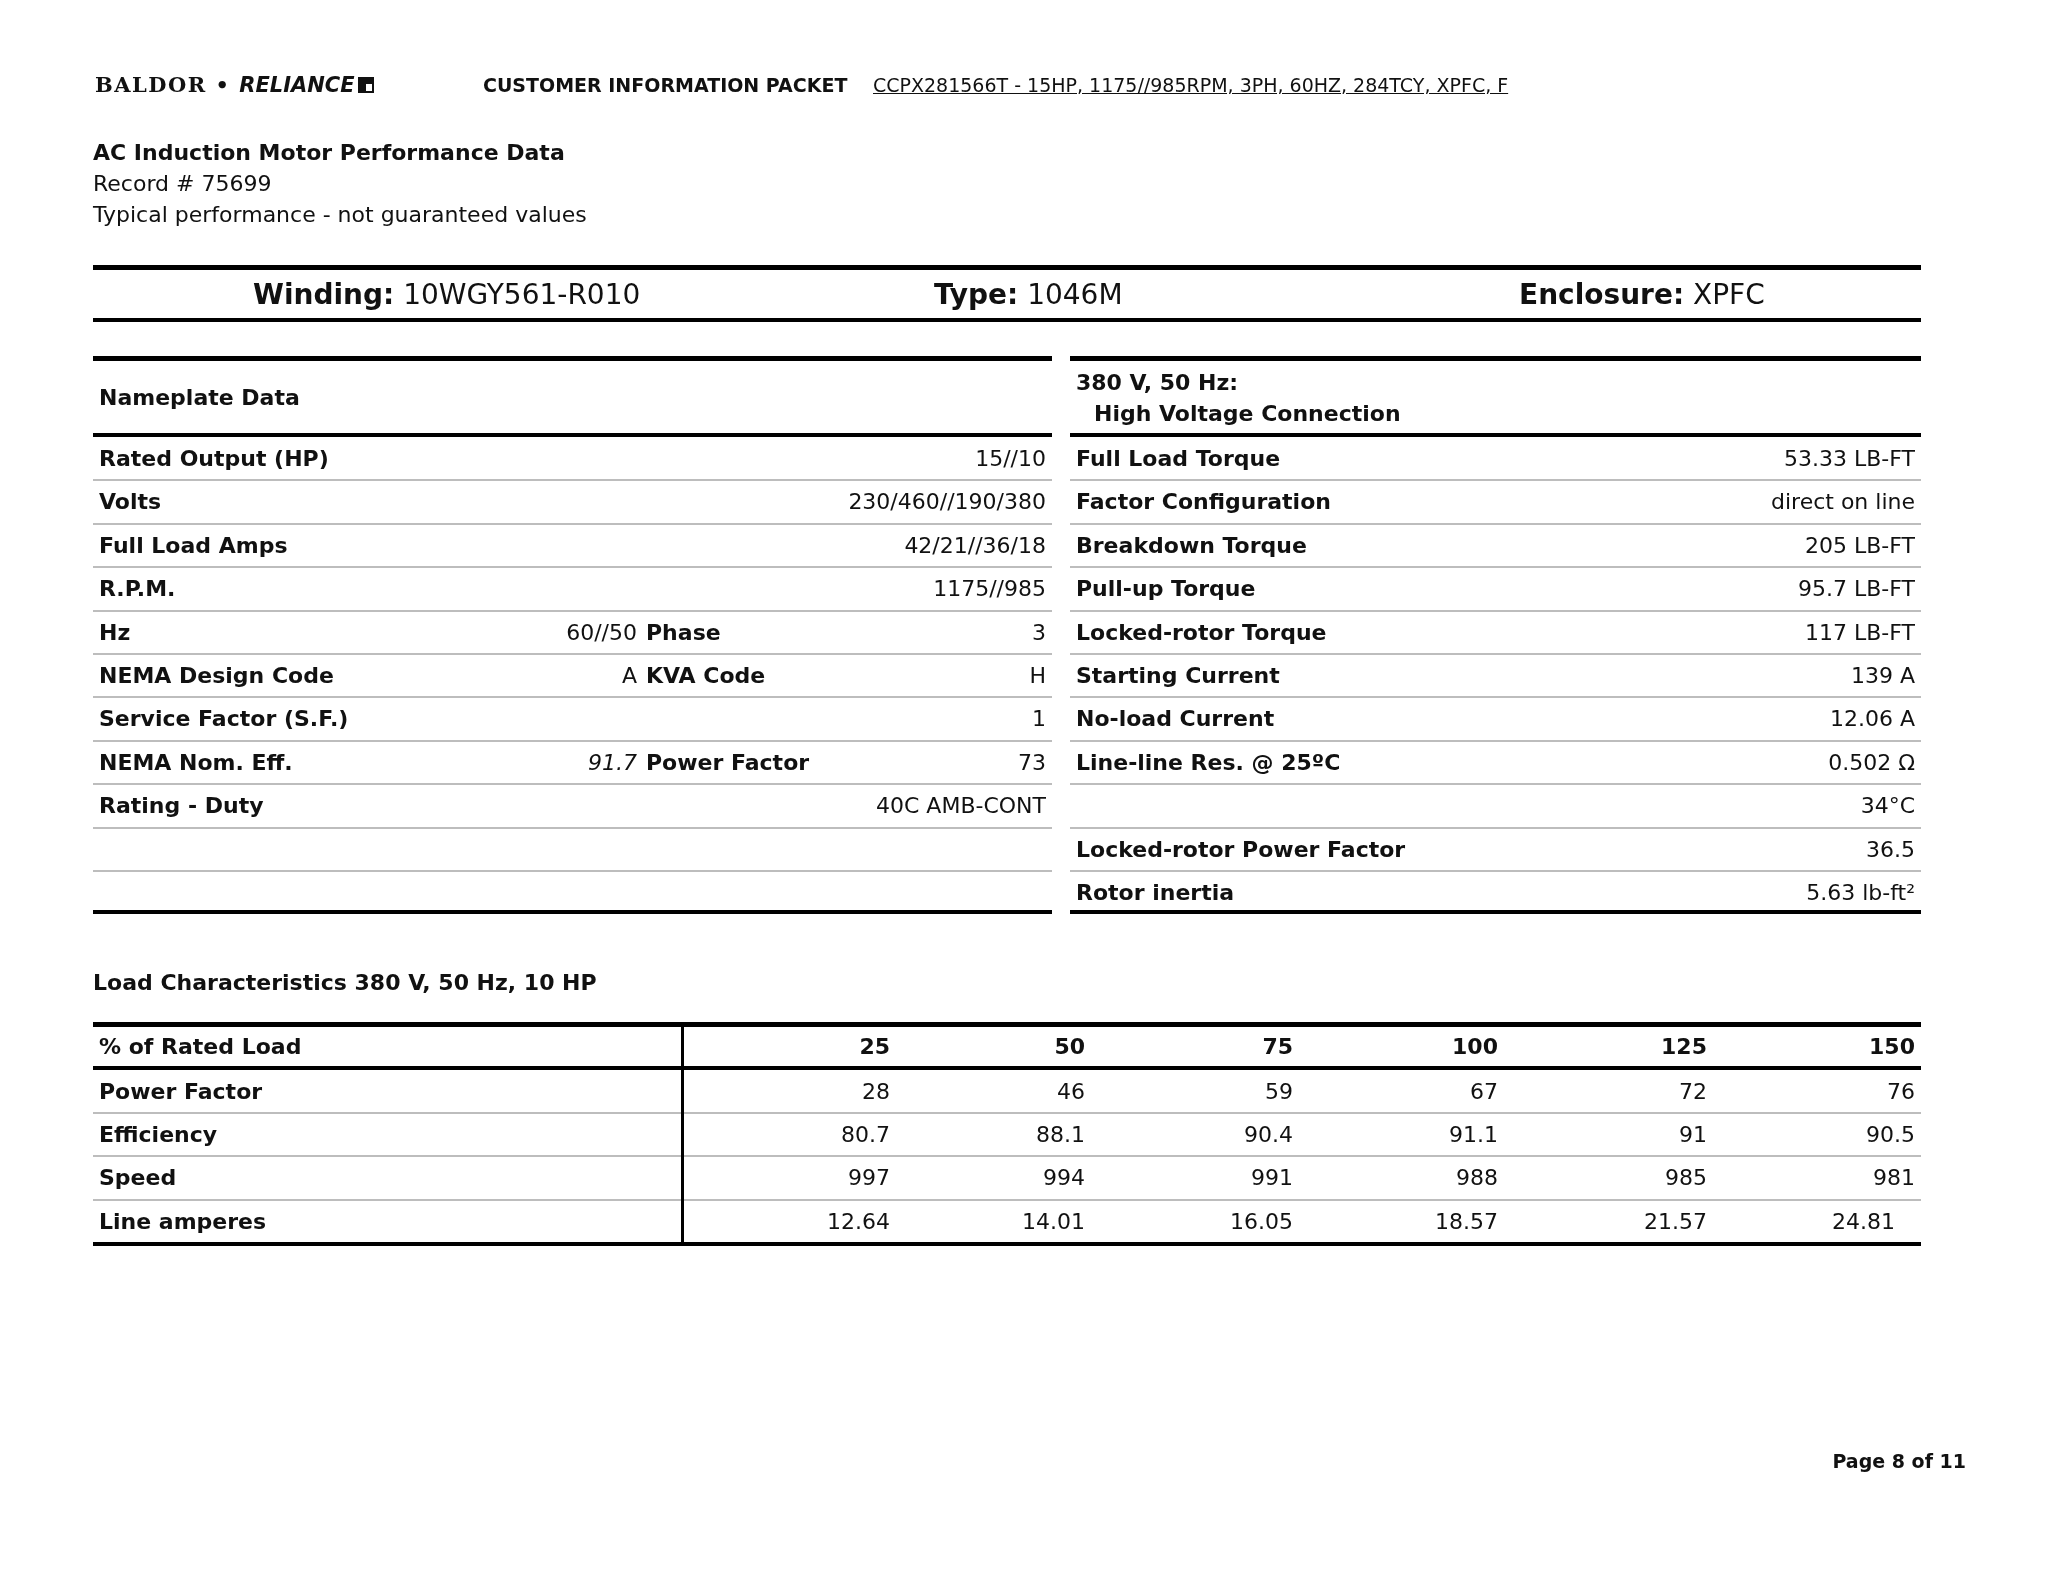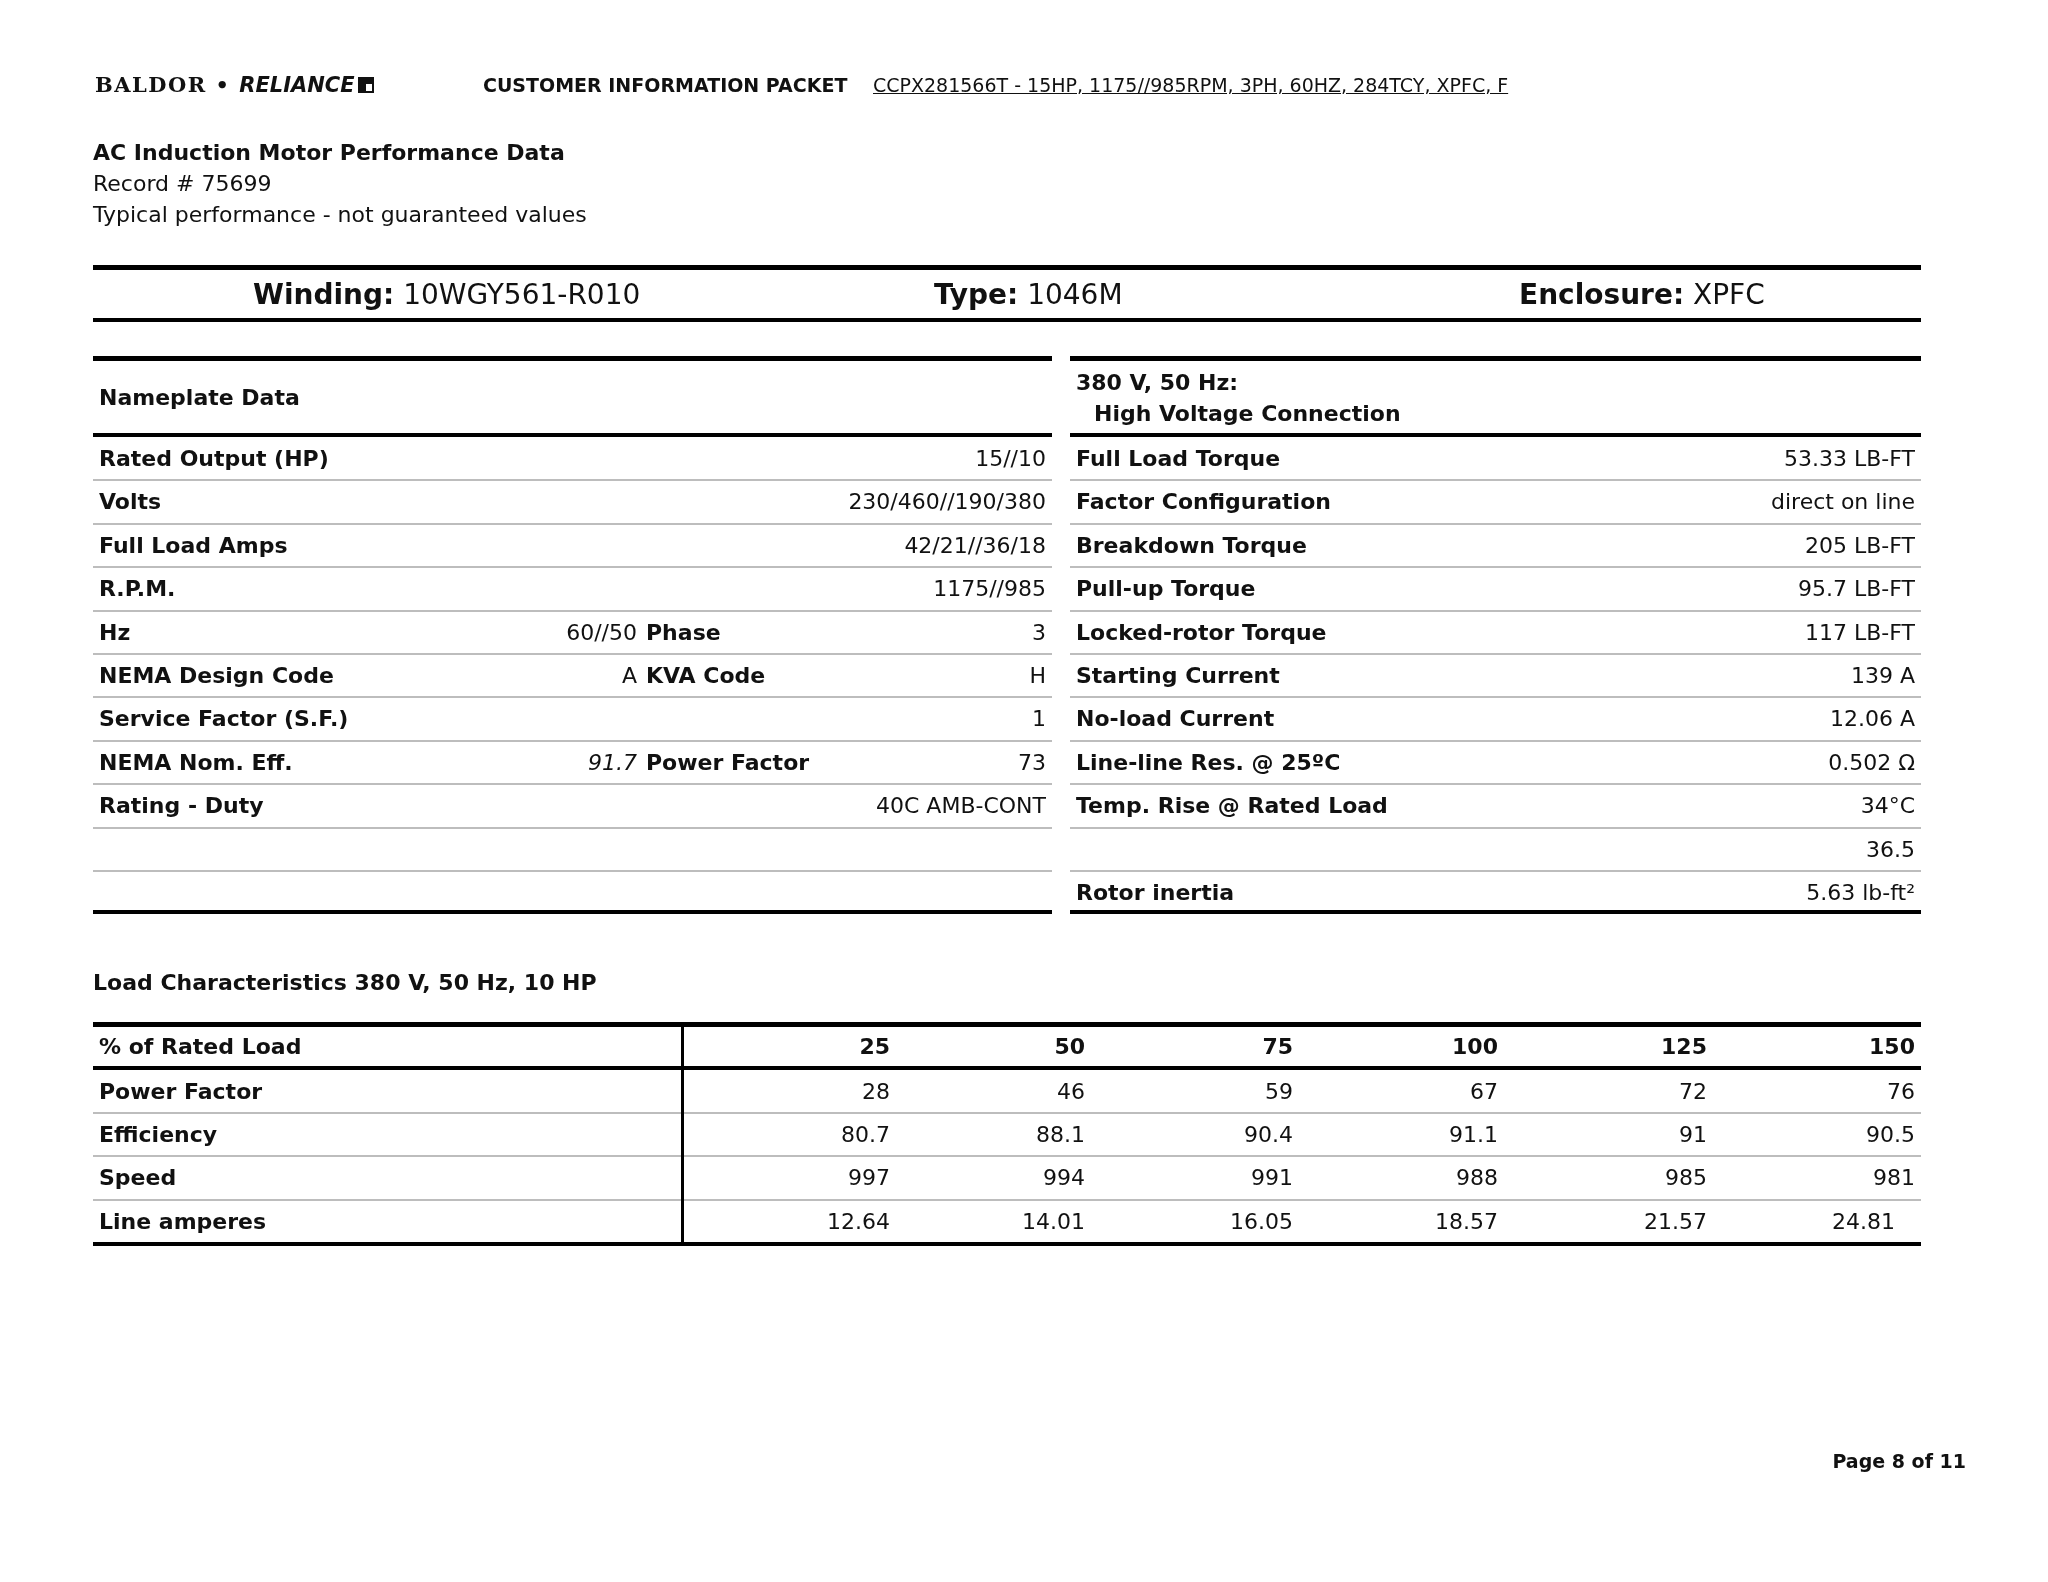--- a/index.html
+++ b/index.html
@@ -166,25 +166,25 @@
         <span class="lab">No-load Current</span>
         <span class="val">12.06 A</span>
       </div>
       <div class="rule-thin" style="left:0;right:0;top:383.79999999999995px;"></div>
       <div class="row" style="top:384.8px;">
         <span class="lab">Line-line Res. @ 25ºC</span>
         <span class="val">0.502 Ω</span>
       </div>
       <div class="rule-thin" style="left:0;right:0;top:427.2px;"></div>
       <div class="row" style="top:428.2px;">
-        <span class="lab">Temp. Rise @ Rated Load</span>
         <span class="val">34°C</span>
       </div>
       <div class="rule-thin" style="left:0;right:0;top:470.59999999999997px;"></div>
       <div class="row" style="top:471.59999999999997px;">
+        <span class="lab">Locked-rotor Power Factor</span>
         <span class="val">36.5</span>
       </div>
       <div class="rule-thin" style="left:0;right:0;top:514px;"></div>
       <div class="row" style="top:515px;">
         <span class="lab">Rotor inertia</span>
         <span class="val">5.63 lb-ft²</span>
       </div>
     </div>
   <div class="rule-mid" style="left:0;right:0;top:554px;"></div>
 </div>

